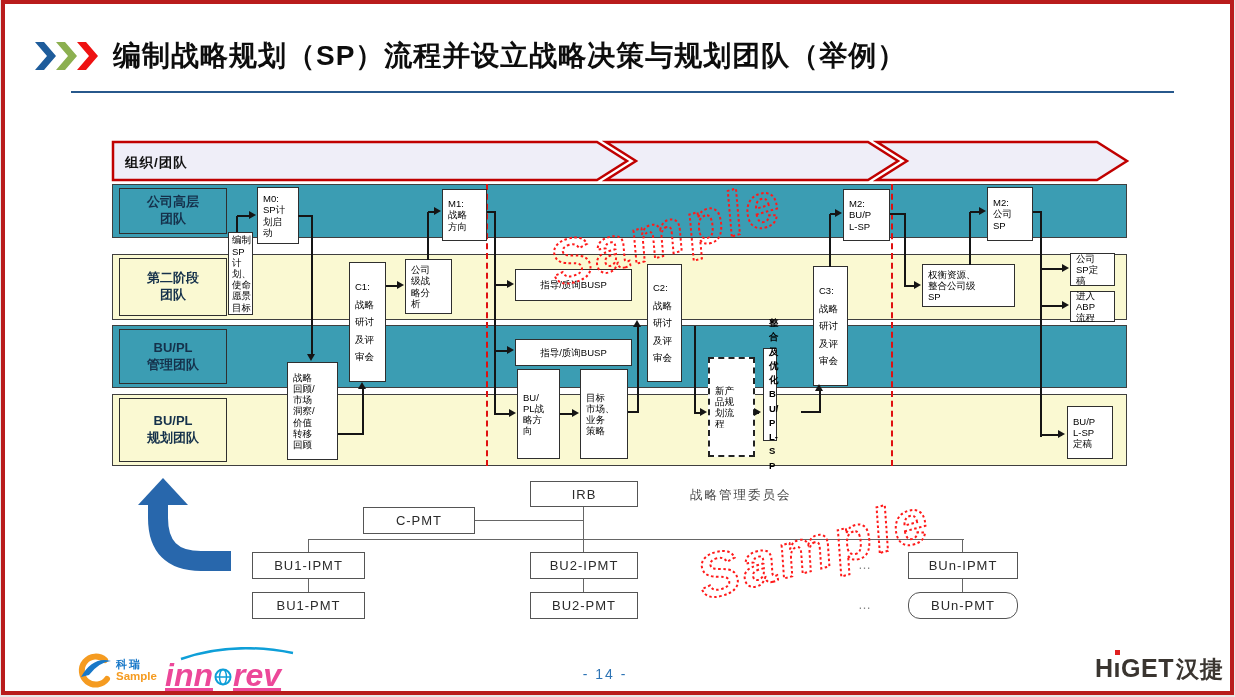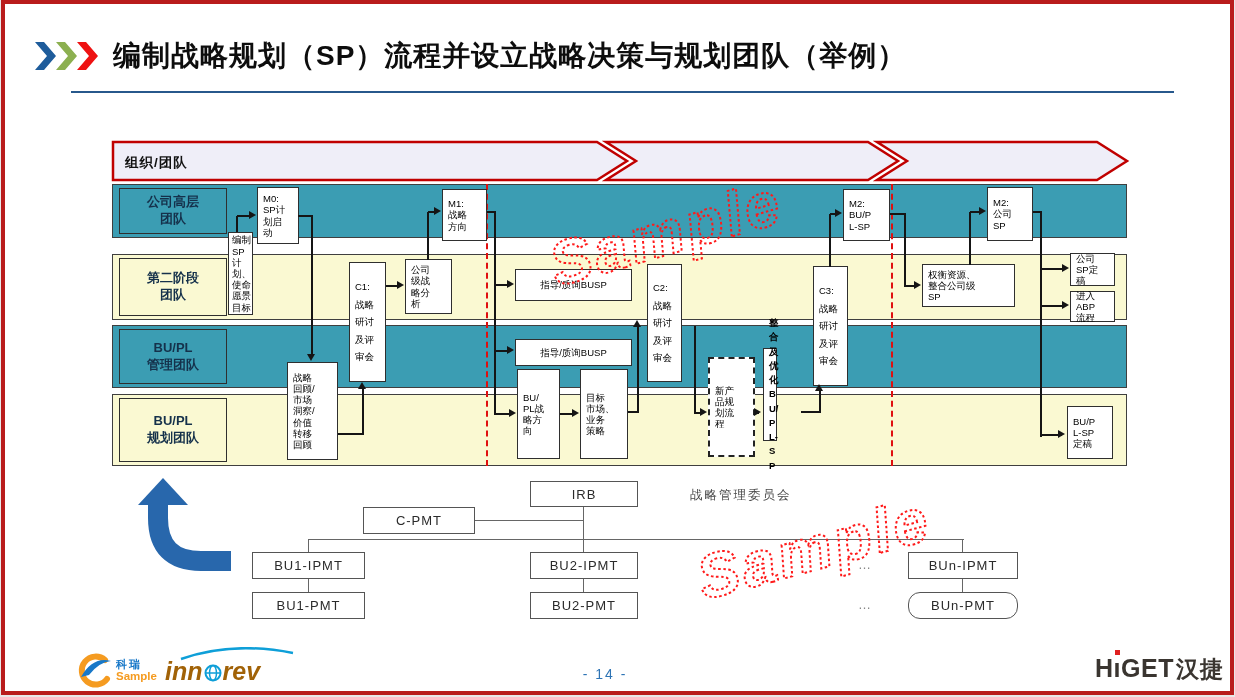--- a/index.html
+++ b/index.html
@@ -90,22 +90,22 @@
   
   .overlay { position:absolute; left:0; top:0; pointer-events:none; }
 
   
   .page-num { position:absolute; left:545px; top:662px; width:110px; text-align:center;
               color:#2e74b5; font-size:14px; letter-spacing:2px; }
   .colibri { position:absolute; left:68px; top:648px; display:flex; align-items:center; }
   .colibri-txt { margin-left:3px; line-height:1; }
   .colibri-cn { color:#1878c8; font-size:11px; font-weight:bold; letter-spacing:2px; }
   .colibri-en { color:#f59b20; font-size:11.5px; font-weight:bold; margin-top:1px; }
-  .innorev { position:absolute; left:160px; top:653px; color:#a16207; font-size:25px;
-             font-weight:bold; font-style:italic; display:flex; align-items:center; }
+  .innorev { position:absolute; left:160px; top:653px; color:#ec4899; font-size:32px;
+             font-weight:bold; font-style:italic; display:flex; align-items:center;text-decoration:underline; }
   .innorev svg { margin:2px 1px 0 1px; }
   .inno-swoosh { position:absolute; left:172px; top:643px; }
   .higet { position:absolute; left:1090px; top:650px; display:flex; align-items:baseline;
            color:#3a3530; font-weight:800; font-size:25px; letter-spacing:0.5px; }
   .higet .iwrap { position:relative; }
   .higet .idot { position:absolute; left:1.5px; top:-4px; width:5px; height:5px; background:#e02020; }
   .higet-cn { font-size:23px; font-weight:600; margin-left:2px; letter-spacing:1px; }
 </style>
 </head>
 <body>

